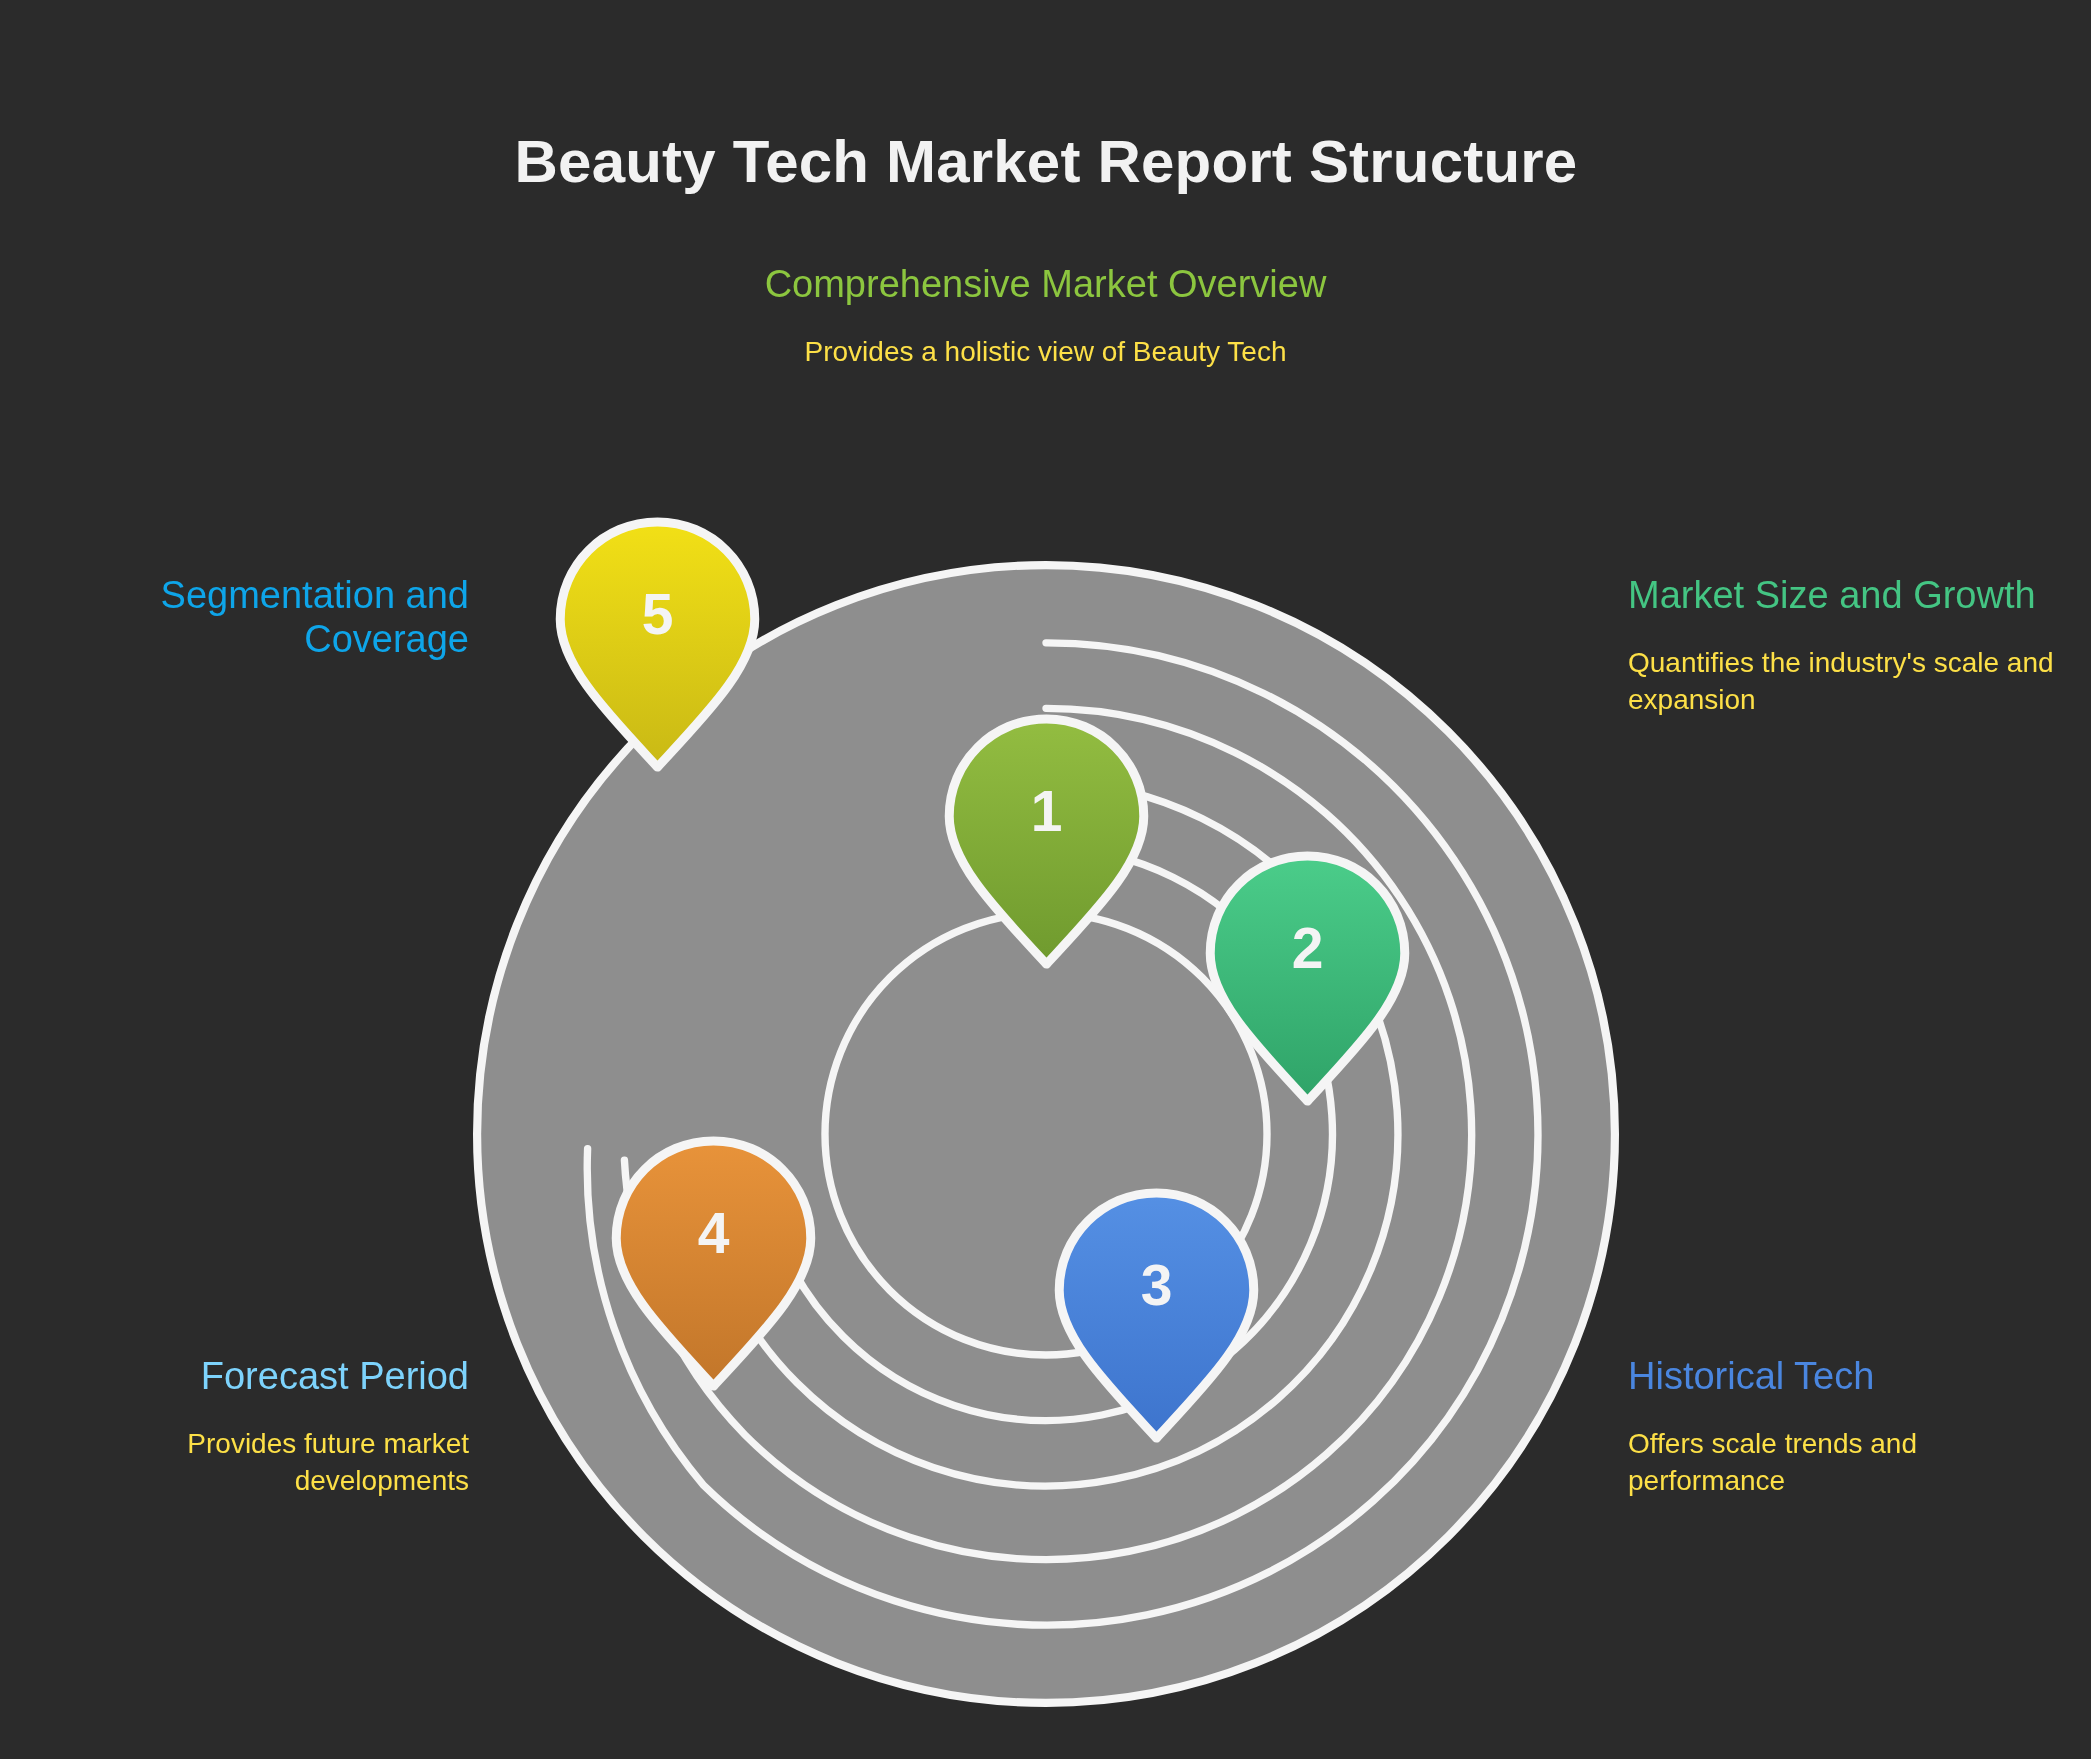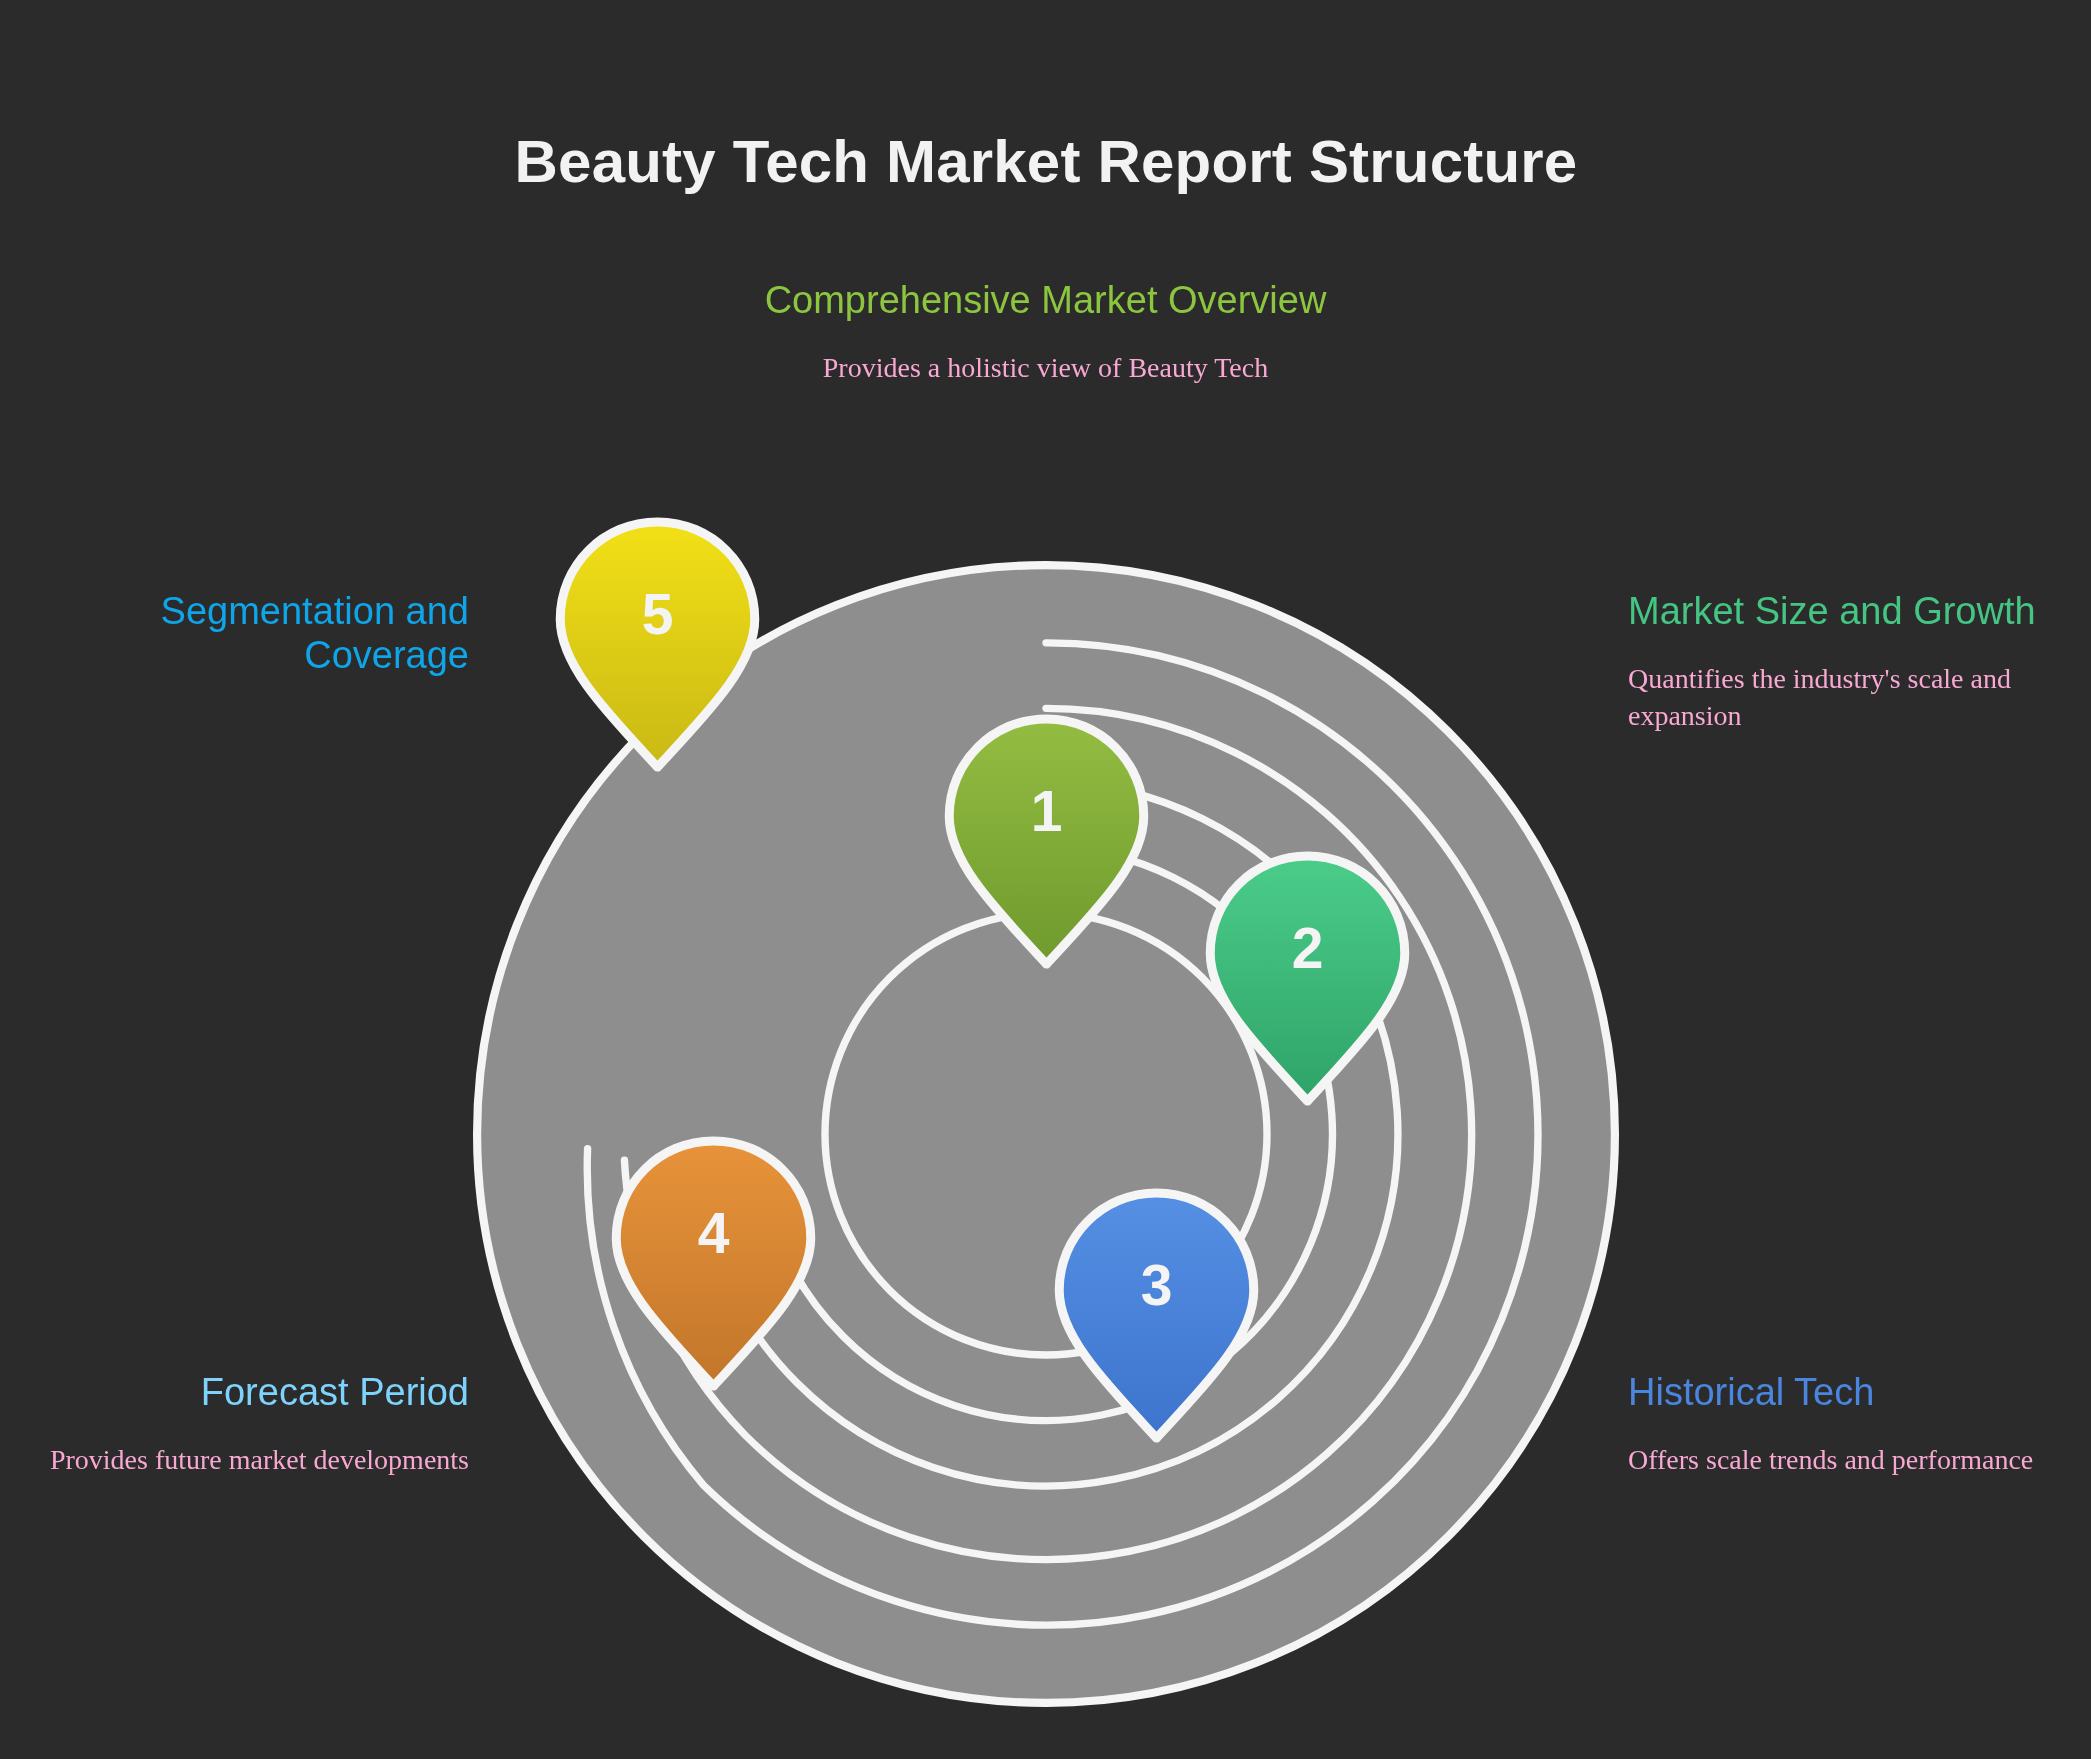--- a/index.html
+++ b/index.html
@@ -57,29 +57,28 @@
     color: #f4f4f4;
     pointer-events: none;
   }
 
   
   .callout { position: absolute; }
   .callout .headline {
     font-size: 38px;
     font-weight: 400;
     line-height: 1.17;
-    margin: 16px 0 28px 0;
+    margin: 0 0 28px 0;
   }
   .callout .desc {
     font-size: 28px;
     font-weight: 400;
     line-height: 1.3;
-    color: #f9a8d4;
+    color: #fde047;
     margin: 0;
-    font-family: Liberation Serif, serif;
   }
 
   #callout-top    { left: 718px;  top: 262px;  width: 655px; text-align: center; }
   #callout-left   { left: 23px;   top: 573px;  width: 446px; text-align: right;  }
   #callout-right  { left: 1628px; top: 573px;  width: 446px; text-align: left;   }
   #callout-bottomleft  { left: 23px;   top: 1354px; width: 446px; text-align: right; }
   #callout-bottomright { left: 1628px; top: 1354px; width: 446px; text-align: left;  }
 
   #callout-top .desc { margin-top: 13px; }
 </style>

